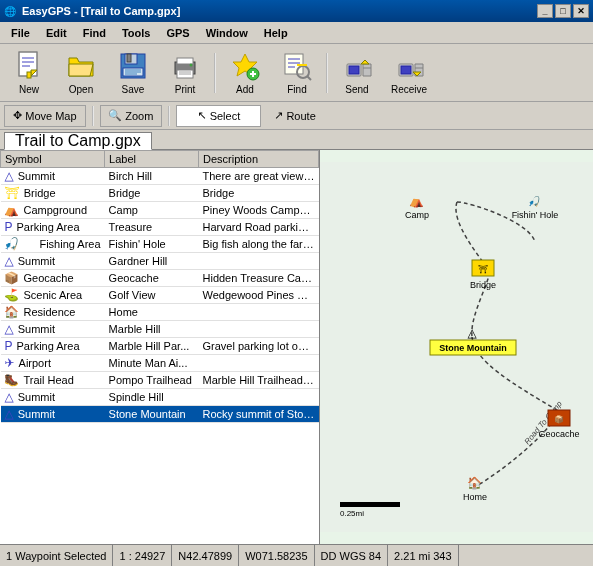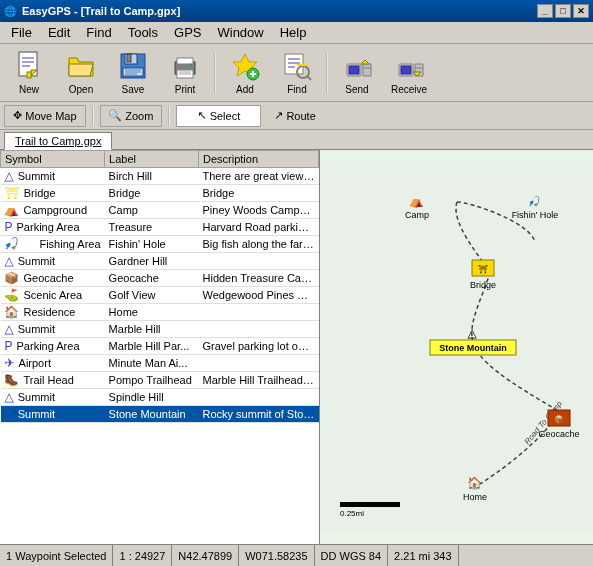--- a/index.html
+++ b/index.html
@@ -61,24 +61,25 @@
       height: 22px;
       background: #d4d0c8;
       display: flex;
       align-items: center;
       padding: 0 4px;
       border-bottom: 1px solid #a0a0a0;
       gap: 2px;
     }
     .menu-item {
       padding: 2px 6px;
-      font-size: 13px;
+      font-size: 11px;
       cursor: pointer;
       border: 1px solid transparent;
       color: black;
+      font-weight: bold;
     }
 
     
     .toolbar {
       height: 58px;
       background: #d4d0c8;
       display: flex;
       align-items: center;
       padding: 2px 4px;
       border-bottom: 1px solid #a0a0a0;
@@ -162,26 +163,25 @@
       display: flex;
       align-items: flex-end;
       padding: 0 4px;
       border-bottom: 1px solid #808080;
     }
     .tab {
       padding: 2px 10px;
       border: 1px solid #808080;
       border-bottom: none;
       background: #e8e4dc;
-      font-size: 11px;
+      font-size: 16px;
       cursor: pointer;
       height: 18px;
       display: flex;
       align-items: center;
-      text-decoration: underline;
     }
     .tab.active {
       background: white;
       border-bottom: 1px solid white;
       margin-bottom: -1px;
       z-index: 1;
     }
 
     
     .main-content {

